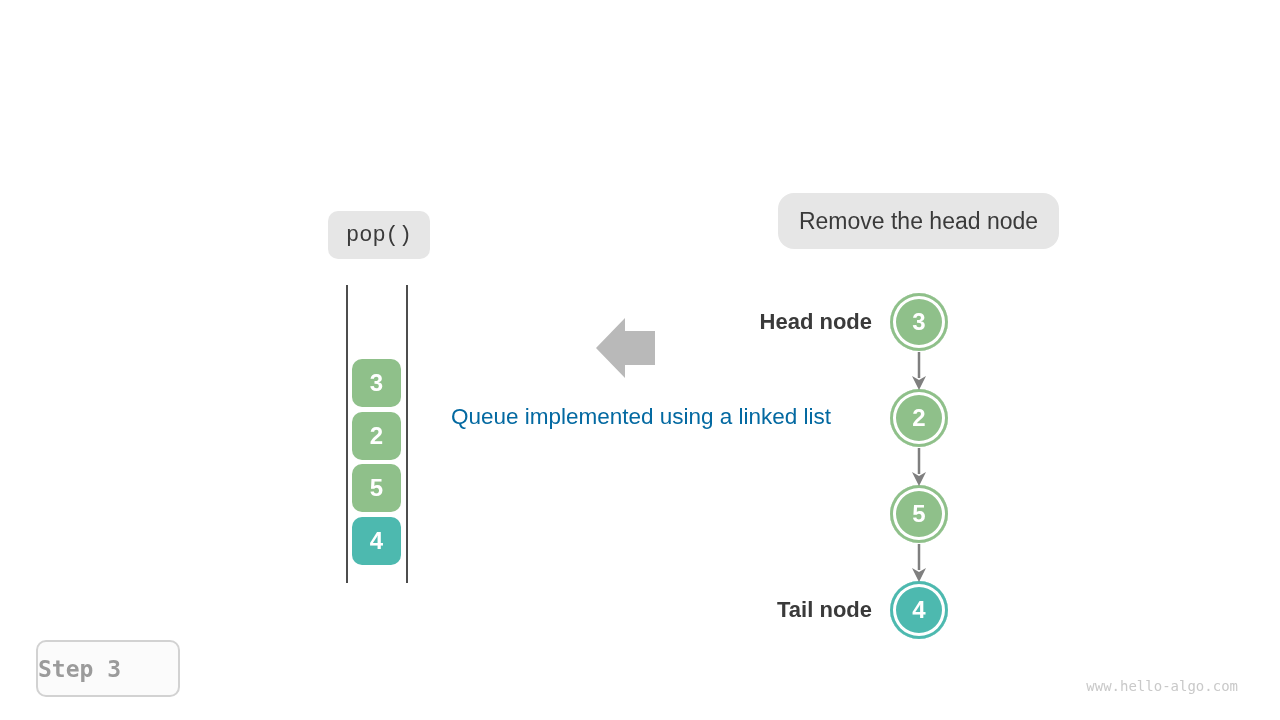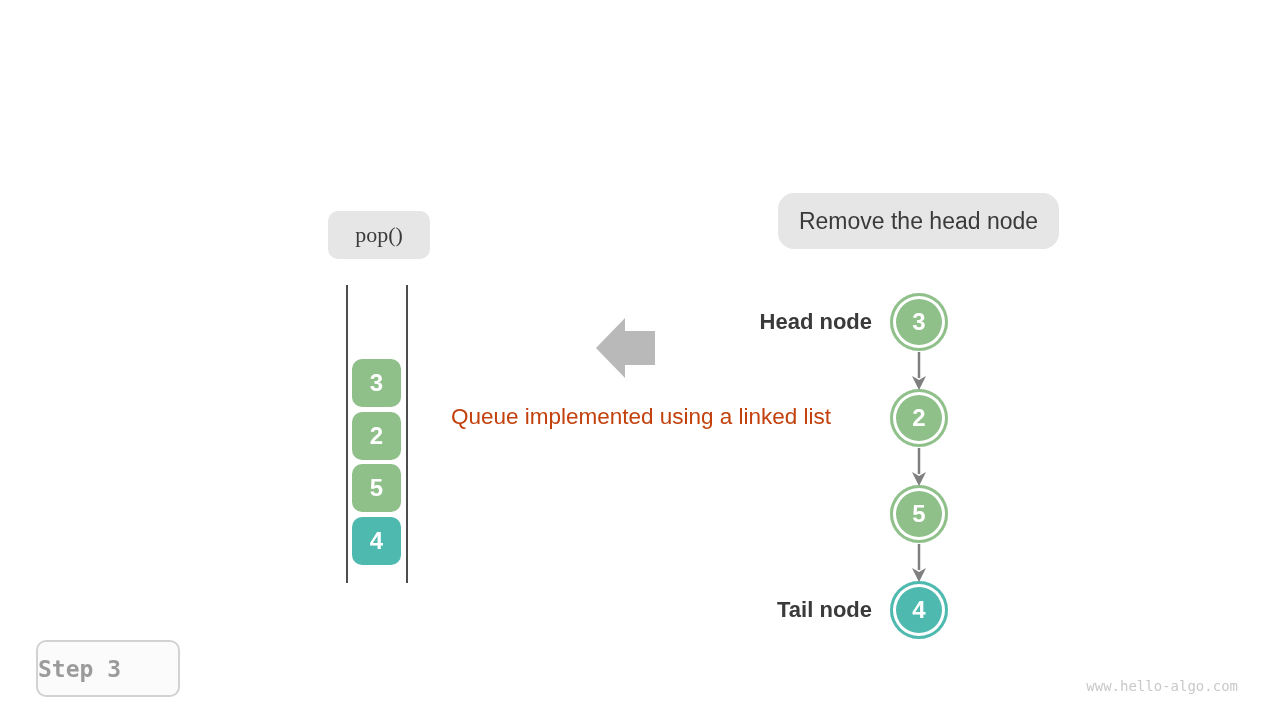--- a/index.html
+++ b/index.html
@@ -3,35 +3,35 @@
 <meta charset="utf-8">
 <style>
   html,body{margin:0;padding:0;}
   body{background:#ffffff;font-family:"Liberation Sans",sans-serif;}
   .canvas{position:relative;width:1280px;height:720px;background:#ffffff;overflow:hidden;}
 
   
   .badge{position:absolute;display:flex;align-items:center;justify-content:center;
          background:#e6e6e6;color:#3a3a3a;}
   .badge.op{left:328px;top:211px;width:102px;height:48px;border-radius:10px;
-            font-family:Liberation Serif, serif;font-size:22px;}
+            font-family:Liberation Mono, monospace;font-size:22px;}
   .badge.note{left:778px;top:193px;width:281px;height:56px;border-radius:16px;
               font-size:23px;}
 
   
   .stack-wall{position:absolute;width:2px;background:#4d4d4d;}
   .wall-left{left:346px;top:285px;height:298px;}
   .wall-right{left:406px;top:285px;height:298px;}
   .cell{position:absolute;left:352px;width:49px;height:48px;border-radius:10px;
         display:flex;align-items:center;justify-content:center;
         color:#ffffff;font-size:24px;font-weight:bold;background:var(--c,#8fc08a);}
 
   
   .caption{position:absolute;left:400px;top:404px;width:482px;text-align:center;
-           color:#c2410c;font-size:22.5px;}
+           color:#0369a1;font-size:22.5px;}
   .block-arrow{position:absolute;left:596px;top:318px;}
 
   
   .node{position:absolute;left:890px;width:58px;height:58px;border-radius:50%;
         display:flex;align-items:center;justify-content:center;
         background:var(--c,#8fc08a);
         box-shadow:inset 0 0 0 3px var(--c,#8fc08a), inset 0 0 0 6px #ffffff;
         color:#ffffff;font-size:24px;font-weight:bold;}
   .connector{position:absolute;left:911px;}
   .side-label{position:absolute;left:640px;width:232px;text-align:right;

